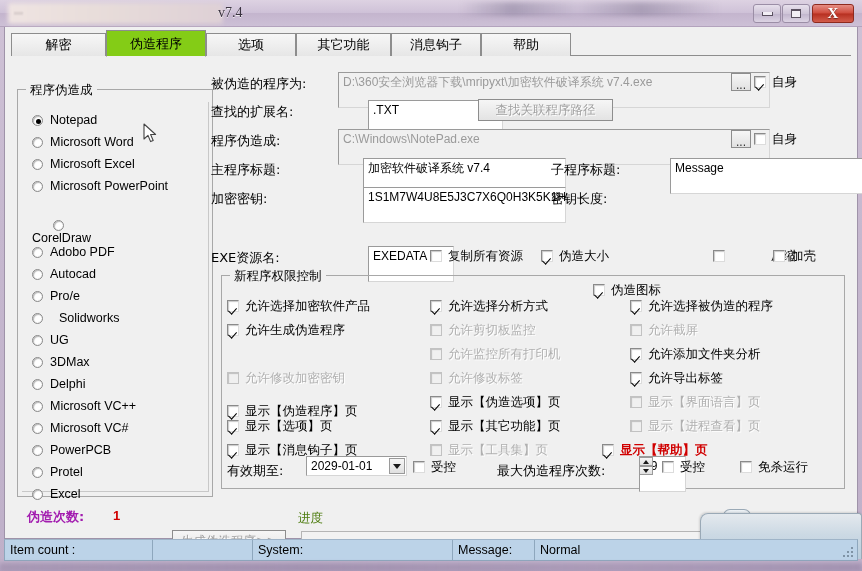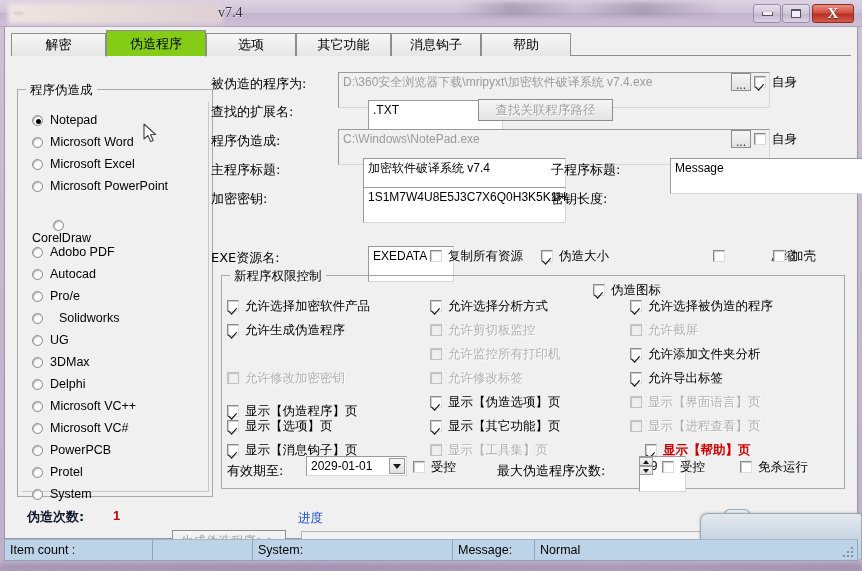--- a/index.html
+++ b/index.html
@@ -206,31 +206,31 @@
     flex:1; background:linear-gradient(180deg,#f6f6f6,#e0e0e0);
     border:1px solid #9a9a9a;
     display:flex; align-items:center; justify-content:center;
   }
   .tri-up-s { width:0;height:0;border-left:3px solid transparent;border-right:3px solid transparent;border-bottom:4px solid #1a1a1a; }
   .tri-down-s { width:0;height:0;border-left:3px solid transparent;border-right:3px solid transparent;border-top:4px solid #1a1a1a; }
 
   
   #count-label {
     position:absolute; left:22px; top:481px;
-    color:#0f172a; font-weight:bold; font-size:13px;
+    color:#a21caf; font-weight:bold; font-size:13px;
     font-family:"DejaVu Sans",sans-serif;
   }
   #count-value {
     position:absolute; left:108px; top:481px;
     color:#d00000; font-weight:bold; font-size:13px;
     font-family:"Liberation Sans",sans-serif;
   }
   #progress-label {
     position:absolute; left:293px; top:483px;
-    color:#1d4ed8; font-size:12.5px;
+    color:#4d7c0f; font-size:12.5px;
     font-family:Liberation Mono, monospace;
   }
   #progress-bar {
     position:absolute; left:296px; top:504px; width:530px; height:18px;
     background:#f2f2f2; border:1px solid #b5b5b5;
   }
   #gen-btn { left:167px; top:503px; width:114px; height:22px; }
 
   
   #overlay-panel {
@@ -387,21 +387,21 @@
         <div class="radio-row" style="top:338px;">
             <span class="radio"></span>
             <span class="radio-label">PowerPCB</span>
           </div>
         <div class="radio-row" style="top:360px;">
             <span class="radio"></span>
             <span class="radio-label">Protel</span>
           </div>
         <div class="radio-row" style="top:382px;">
             <span class="radio"></span>
-            <span class="radio-label">System</span>
+            <span class="radio-label">Excel</span>
           </div>
       </div>
     </div>
 
     <div class="flabel" style="left:206px; top:48px;">被伪造的程序为:</div>
     <div class="tbox disabled" style="left:300px; top:45px; width:432px;">D:\360安全浏览器下载\mripyxt\加密软件破译系统 v7.4.exe</div>
     <div class="btn-dots" style="left:726px; top:46px;">...</div>
     <div class="cb-row" style="left:749px; top:46px;">
       <span class="cbox checked"></span>
       <span class="cb-label">自身</span>
@@ -531,21 +531,21 @@
       </div>
 
     <div class="cb-row" style="left:222px; top:414px;">
         <span class="cbox checked"></span>
         <span class="cb-label">显示【消息钩子】页</span>
       </div>
     <div class="cb-row" style="left:425px; top:414px;">
         <span class="cbox disabled"></span>
         <span class="cb-label dim">显示【工具集】页</span>
       </div>
-    <div class="cb-row" style="left:640px; top:414px;">
+    <div class="cb-row" style="left:597px; top:414px;">
         <span class="cbox checked"></span>
         <span class="cb-label redbold">显示【帮助】页</span>
       </div>
 
     <div class="flabel" style="left:222px; top:435px;">有效期至:</div>
     <div class="combo" style="left:301px; top:429px; width:101px;">
       <span>2029-01-01</span>
       <span class="combo-arrow">
           <i class="tri-down"></i>
         </span>

